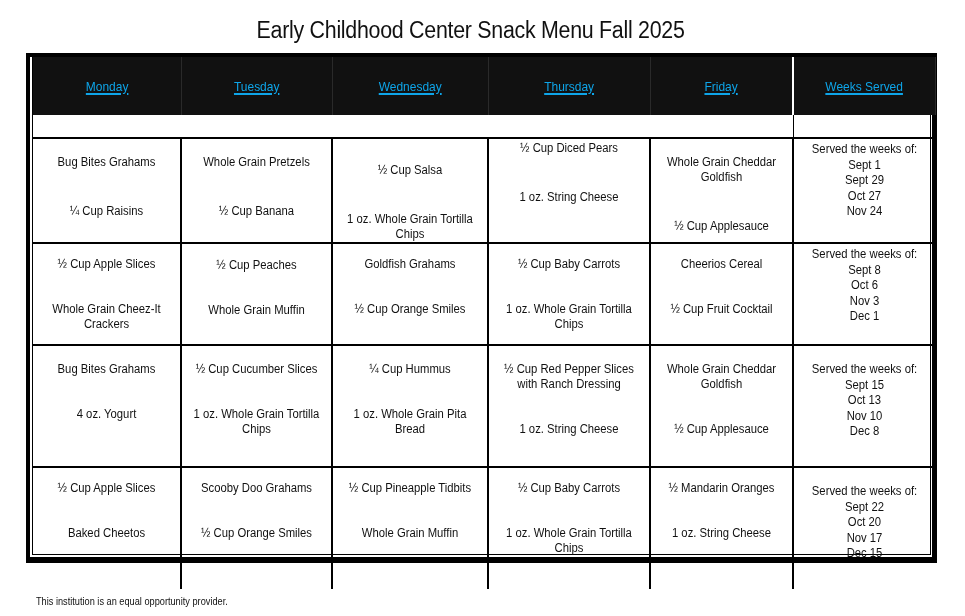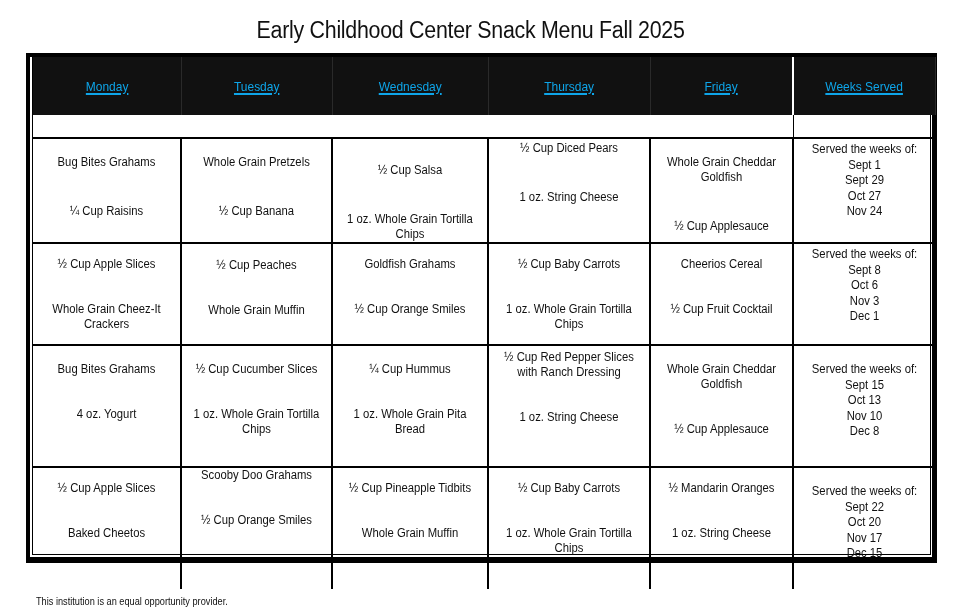--- a/index.html
+++ b/index.html
@@ -251,21 +251,21 @@
                 <span class="item">½ Cup Cucumber Slices</span>
                 <span class="item" style="margin-top: 30px;">1 oz. Whole Grain Tortilla Chips</span>
               </div>
             </td>
             <td style="padding-top: 16px;">
               <div class="cell-inner">
                 <span class="item">¼ Cup Hummus</span>
                 <span class="item" style="margin-top: 30px;">1 oz. Whole Grain Pita Bread</span>
               </div>
             </td>
-            <td style="padding-top: 4px;">
+            <td style="padding-top: 16px;">
               <div class="cell-inner">
                 <span class="item">½ Cup Red Pepper Slices with Ranch Dressing</span>
                 <span class="item" style="margin-top: 30px;">1 oz. String Cheese</span>
               </div>
             </td>
             <td style="padding-top: 16px;">
               <div class="cell-inner">
                 <span class="item">Whole Grain Cheddar Goldfish</span>
                 <span class="item" style="margin-top: 30px;">½ Cup Applesauce</span>
               </div>
@@ -280,21 +280,21 @@
               </div>
             </td>
           </tr>
           <tr class="last-row" style="height: 122px;">
             <td class="first-col" style="padding-top: 13px;">
               <div class="cell-inner">
                 <span class="item">½ Cup Apple Slices</span>
                 <span class="item" style="margin-top: 30px;">Baked Cheetos</span>
               </div>
             </td>
-            <td style="">
+            <td style="padding-top: 13px;">
               <div class="cell-inner">
                 <span class="item">Scooby Doo Grahams</span>
                 <span class="item" style="margin-top: 30px;">½ Cup Orange Smiles</span>
               </div>
             </td>
             <td style="padding-top: 13px; margin-left: 14px;">
               <div class="cell-inner">
                 <span class="item">½ Cup Pineapple Tidbits</span>
                 <span class="item" style="margin-top: 30px;">Whole Grain Muffin</span>
               </div>

